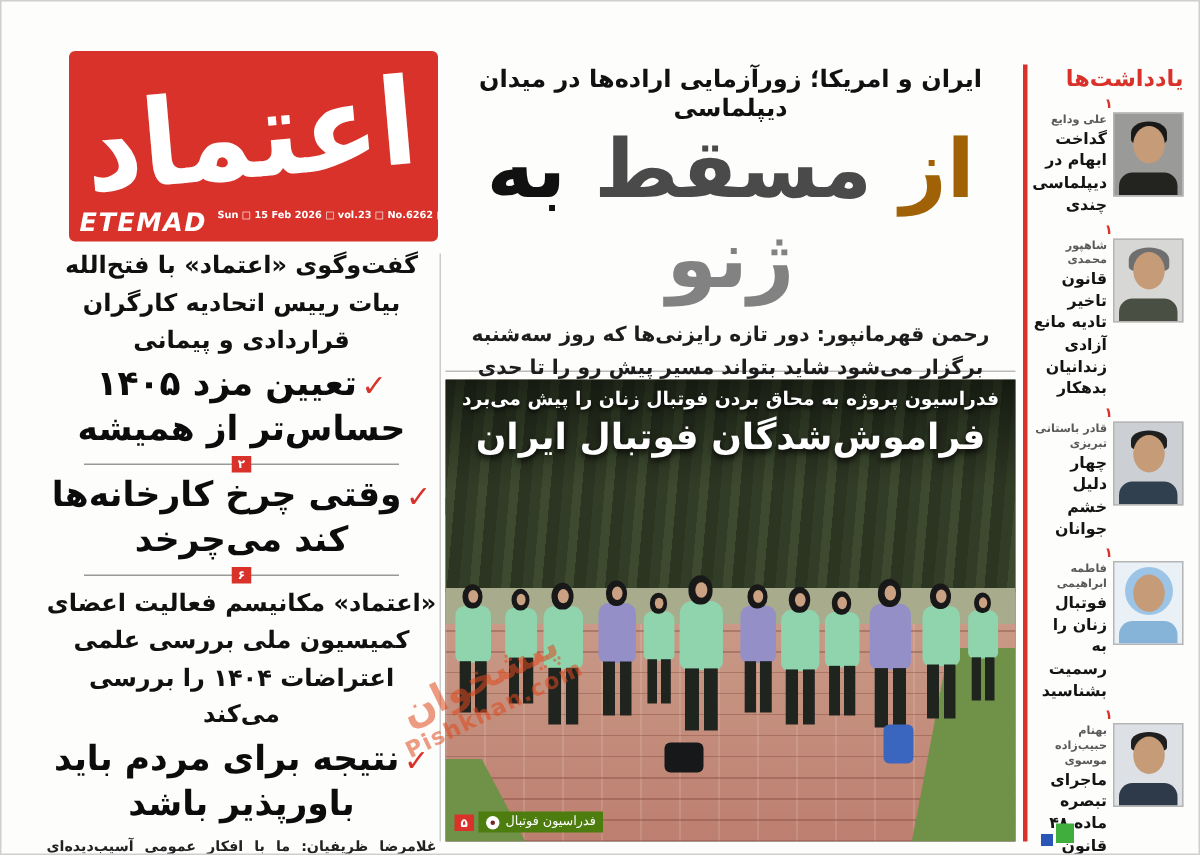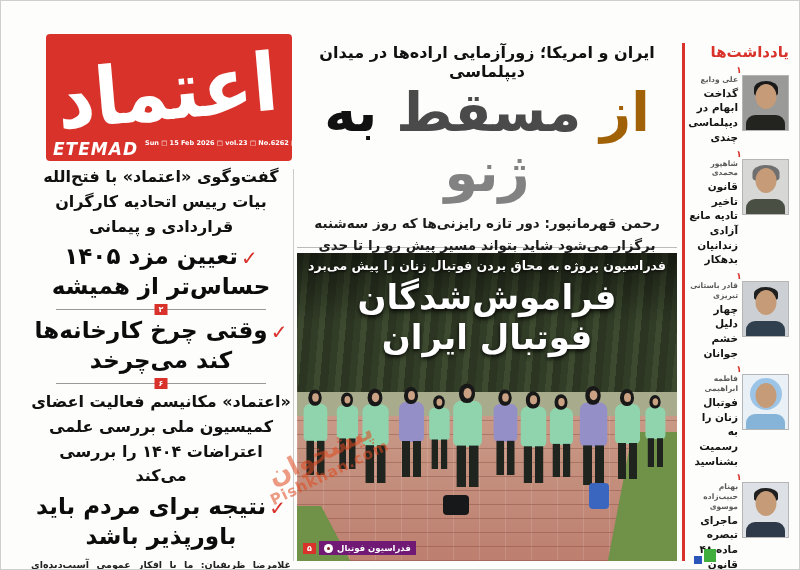--- a/index.html
+++ b/index.html
@@ -44,25 +44,25 @@
           repeating-linear-gradient(90deg,rgba(255,255,255,.12) 0 1px,transparent 1px 26px),
           linear-gradient(#c99a87,#bd7f6f);}
   .lawn{position:absolute;right:0;bottom:0;width:26%;height:42%;background:#6f9148;
         clip-path:polygon(100% 0,100% 100%,30% 100%,55% 0);}
   .lawn2{position:absolute;left:0;bottom:0;width:14%;height:18%;background:#6f9148;
         clip-path:polygon(0 0,45% 0,100% 100%,0 100%);}
   .photo-shade{position:absolute;top:0;left:0;right:0;height:72px;
         background:linear-gradient(rgba(0,0,0,.5),rgba(0,0,0,0));}
   .photo-kicker{position:absolute;top:5px;left:0;right:0;text-align:center;color:#fff;font-size:12.5px;
         font-weight:bold;text-shadow:0 1px 3px rgba(0,0,0,.9);z-index:5;}
-  .photo-headline{position:absolute;top:24px;left:0;right:0;text-align:center;color:#fff;font-size:34px;
+  .photo-headline{position:absolute;top:24px;left:0;right:0;text-align:center;color:#fff;font-size:24px;
         font-weight:bold;text-shadow:0 2px 4px rgba(0,0,0,.9);z-index:5;}
   .credit{position:absolute;left:6px;bottom:6px;display:flex;align-items:center;gap:3px;direction:ltr;z-index:6;}
-  .credit-label{display:flex;align-items:center;gap:4px;background:#701a75;color:#fff;font-size:8.5px;
-        font-weight:bold;padding:2px 5px;direction:rtl;}
+  .credit-label{display:flex;align-items:center;gap:4px;background:#4d7c0f;color:#fff;font-size:8.5px;
+        font-weight:normal;padding:2px 5px;direction:rtl;}
   .cam{width:9px;height:9px;border-radius:50%;background:#fff;position:relative;}
   .cam::after{content:"";position:absolute;left:3px;top:3px;width:3px;height:3px;border-radius:50%;background:#7a2620;}
 
   
   .player{position:absolute;width:28px;transform-origin:bottom center;z-index:3;}
   .player .head{width:14px;height:17px;margin:0 auto;background:#181818;border-radius:50% 50% 46% 46%;position:relative;}
   .player .head::after{content:"";position:absolute;left:3.5px;top:4px;width:7px;height:9px;background:#caa183;border-radius:50%;}
   .player .torso{width:25px;height:40px;margin:-2px auto 0;background:#8fd4ad;border-radius:7px 7px 5px 5px;}
   .player .legs{width:19px;height:36px;margin:-1px auto 0;
         background:linear-gradient(90deg,#20241f 0 42%,transparent 42% 58%,#20241f 58% 100%);}

